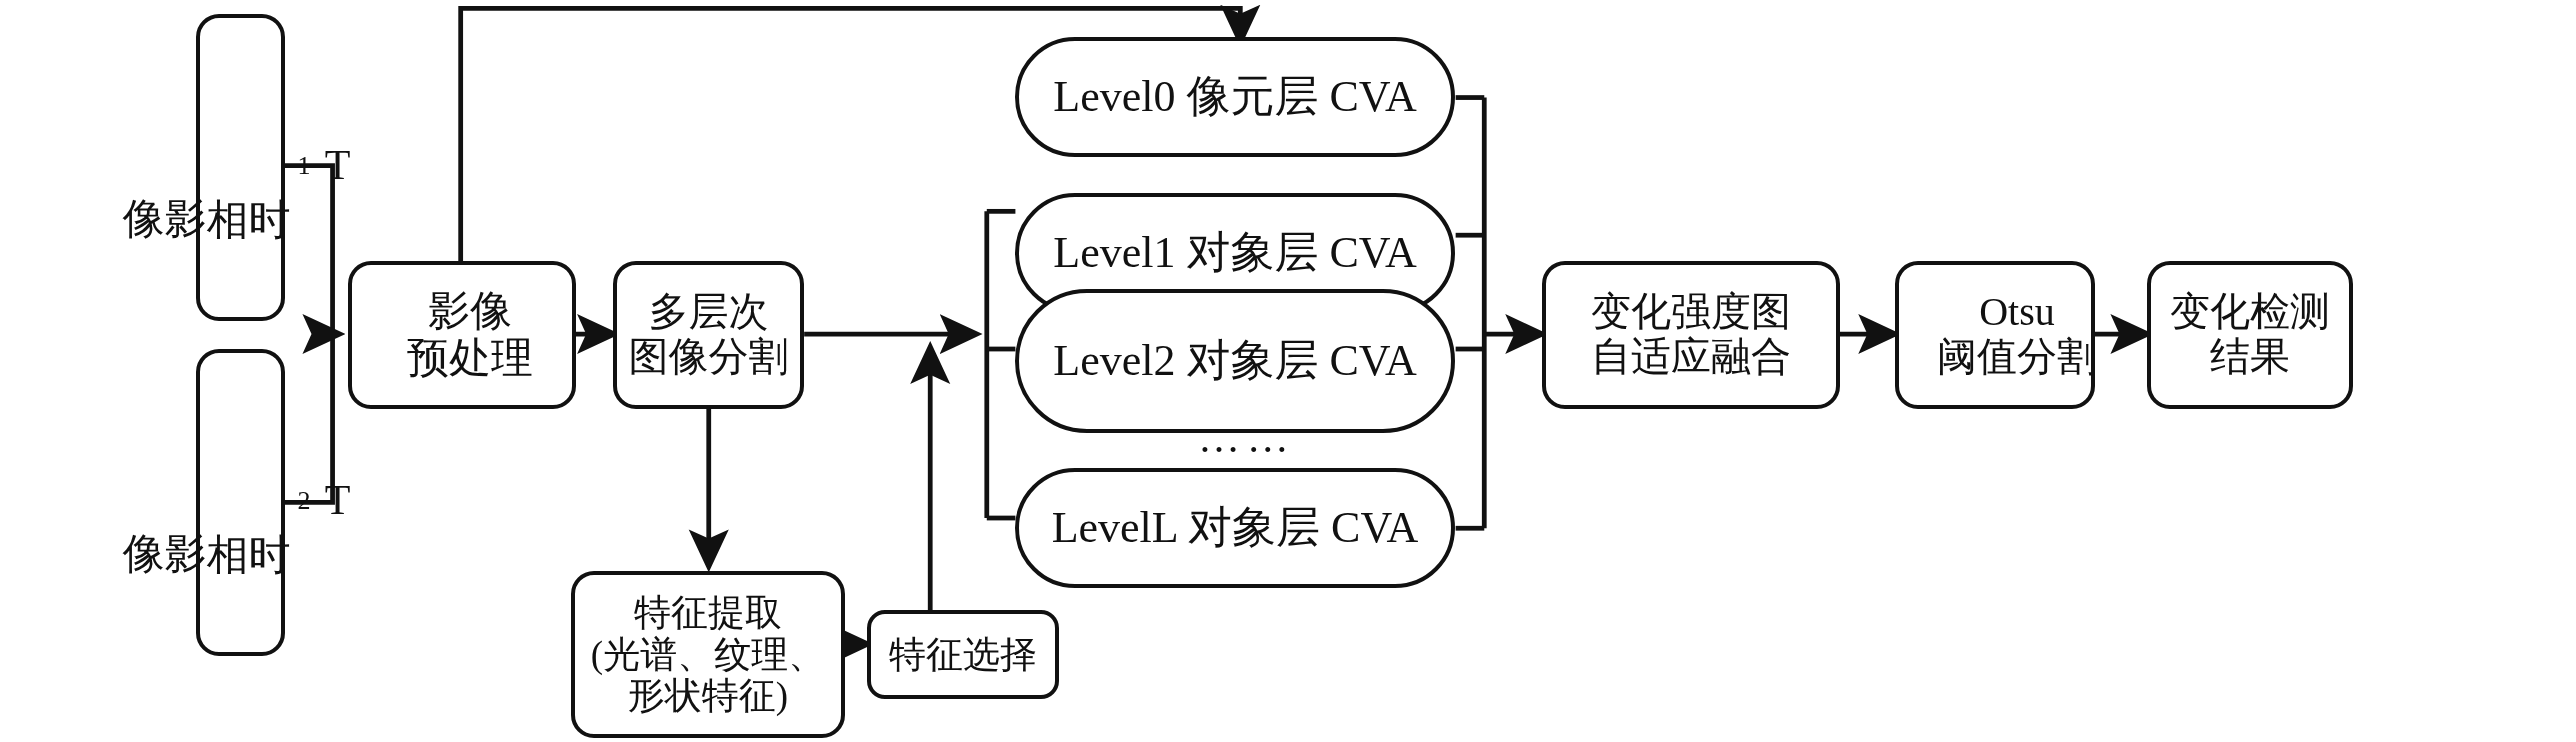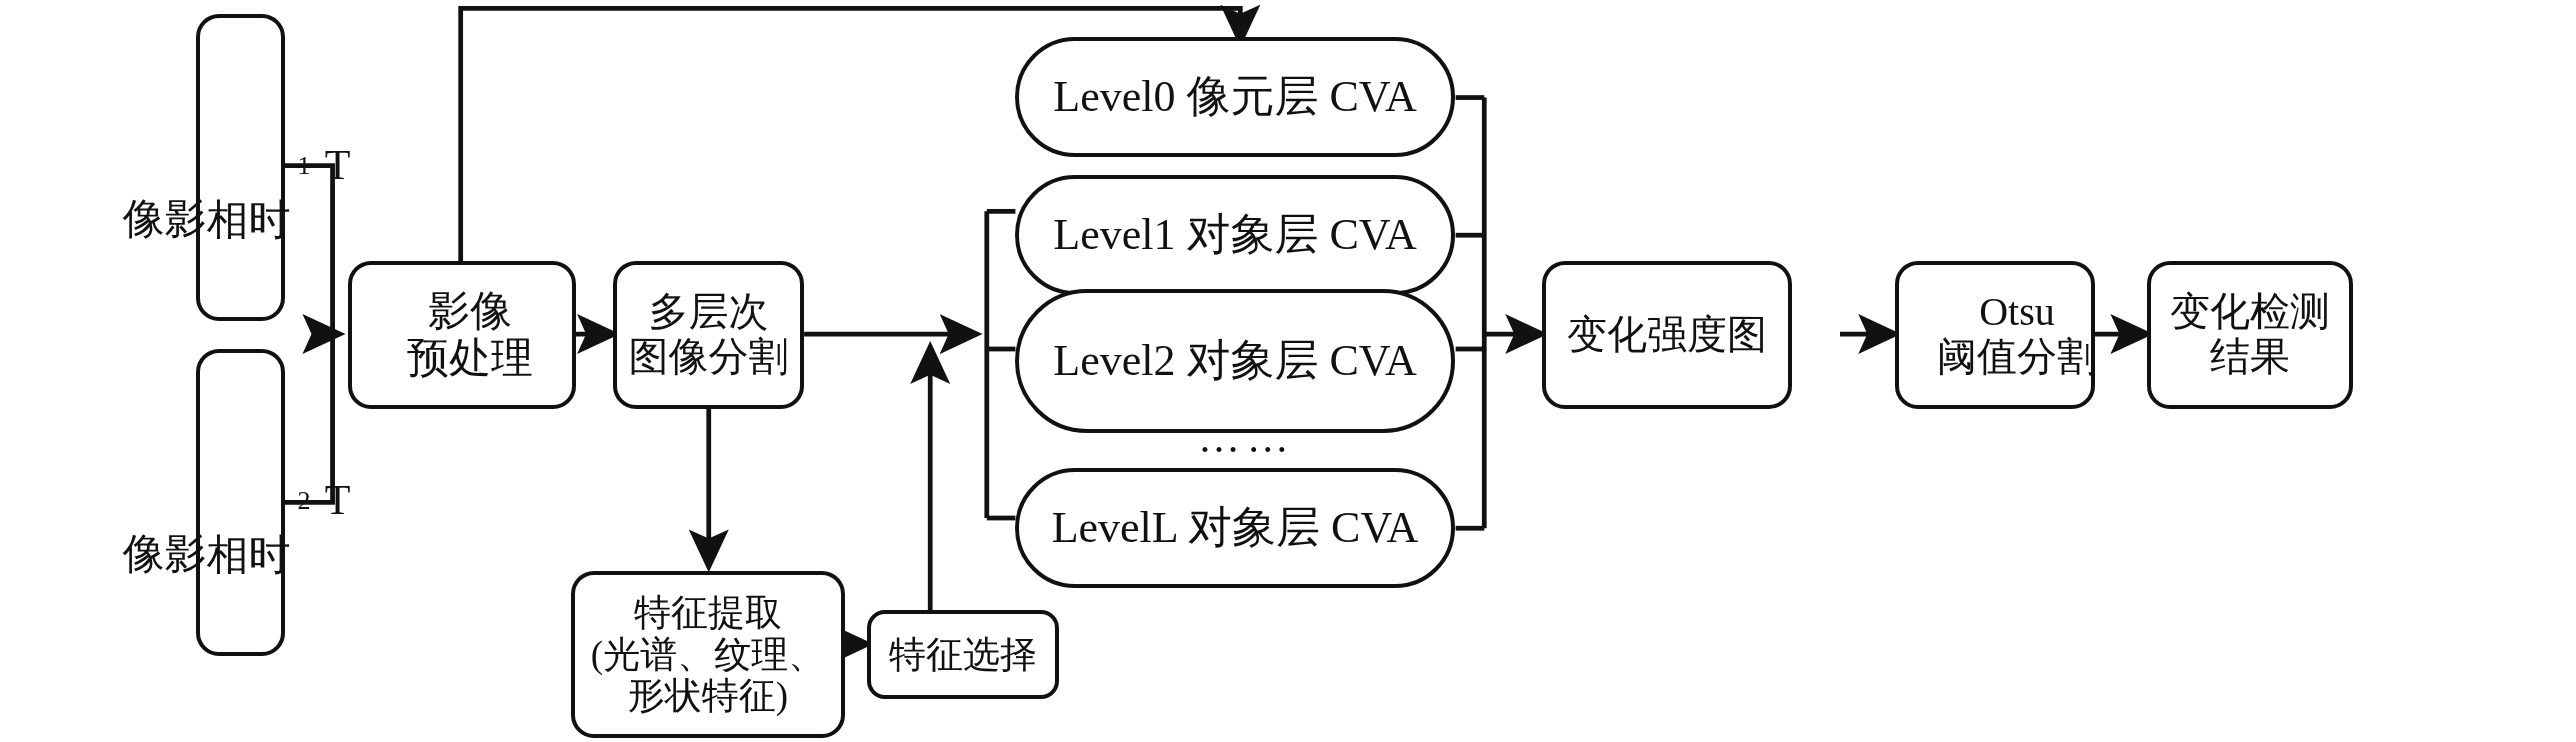--- a/index.html
+++ b/index.html
@@ -121,36 +121,37 @@
   </div>
 
   <div class="node r-sm fs-feat" style="left:867px;top:610px;width:192px;height:89px;border-radius:18px;">
     <span class="lbl">特征选择</span>
   </div>
 
   <div class="node r-pill fs-cva" style="left:1015px;top:37px;width:440px;height:120px;">
     <span class="lbl">Level0 像元层 CVA</span>
   </div>
 
-  <div class="node r-pill fs-cva" style="left:1015px;top:175px;width:440px;height:120px;">
+  <div class="node r-pill fs-cva" style="left:1015px;top:193px;width:440px;height:120px;">
     <span class="lbl">Level1 对象层 CVA</span>
   </div>
 
   <div class="node r-pill fs-cva" style="left:1015px;top:289px;width:440px;height:144px;">
     <span class="lbl">Level2 对象层 CVA</span>
   </div>
 
   <div class="dots" style="left:1198px;top:417px;">……</div>
 
   <div class="node r-pill fs-cva" style="left:1015px;top:468px;width:440px;height:120px;">
     <span class="lbl">LevelL 对象层 CVA</span>
   </div>
 
-  <div class="node r-sm fs-mid" style="left:1542px;top:261px;width:250px;height:148px;">
+  <div class="node r-sm fs-mid" style="left:1542px;top:261px;width:298px;height:148px;">
     <span class="lbl">变化强度图</span>
+    <span class="lbl">自适应融合</span>
   </div>
 
   <div class="node r-sm fs-mid" style="left:1895px;top:261px;width:200px;height:148px;padding-left:44px;">
     <span class="lbl">Otsu</span>
     <span class="lbl">阈值分割</span>
   </div>
 
   <div class="node r-sm fs-mid" style="left:2147px;top:261px;width:206px;height:148px;">
     <span class="lbl">变化检测</span>
     <span class="lbl">结果</span>

